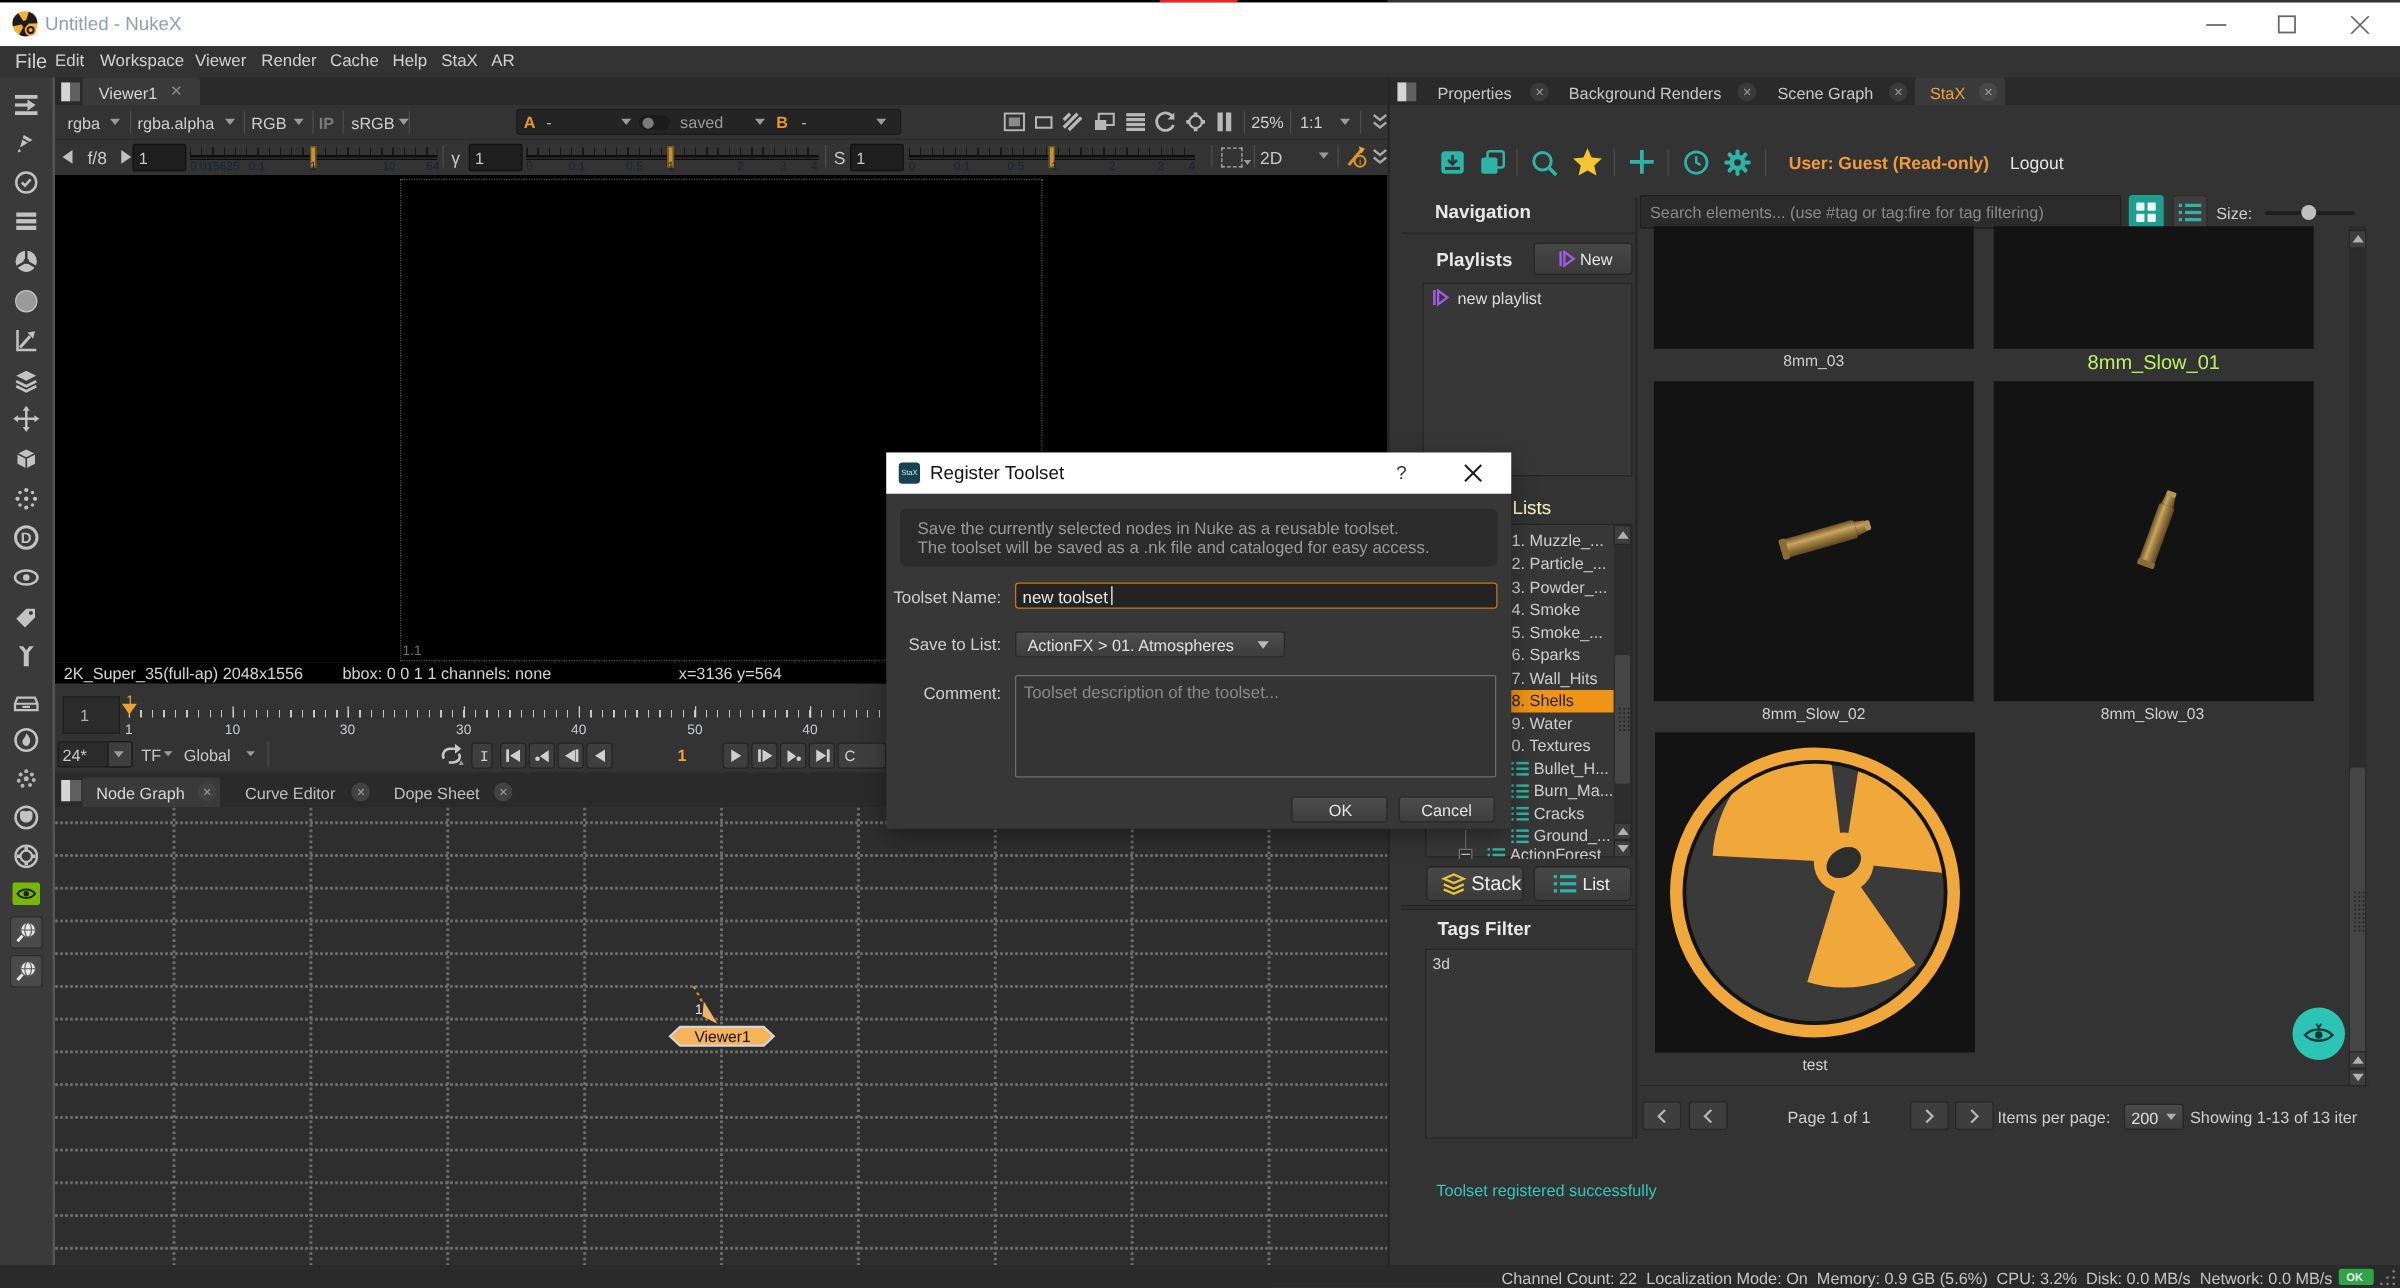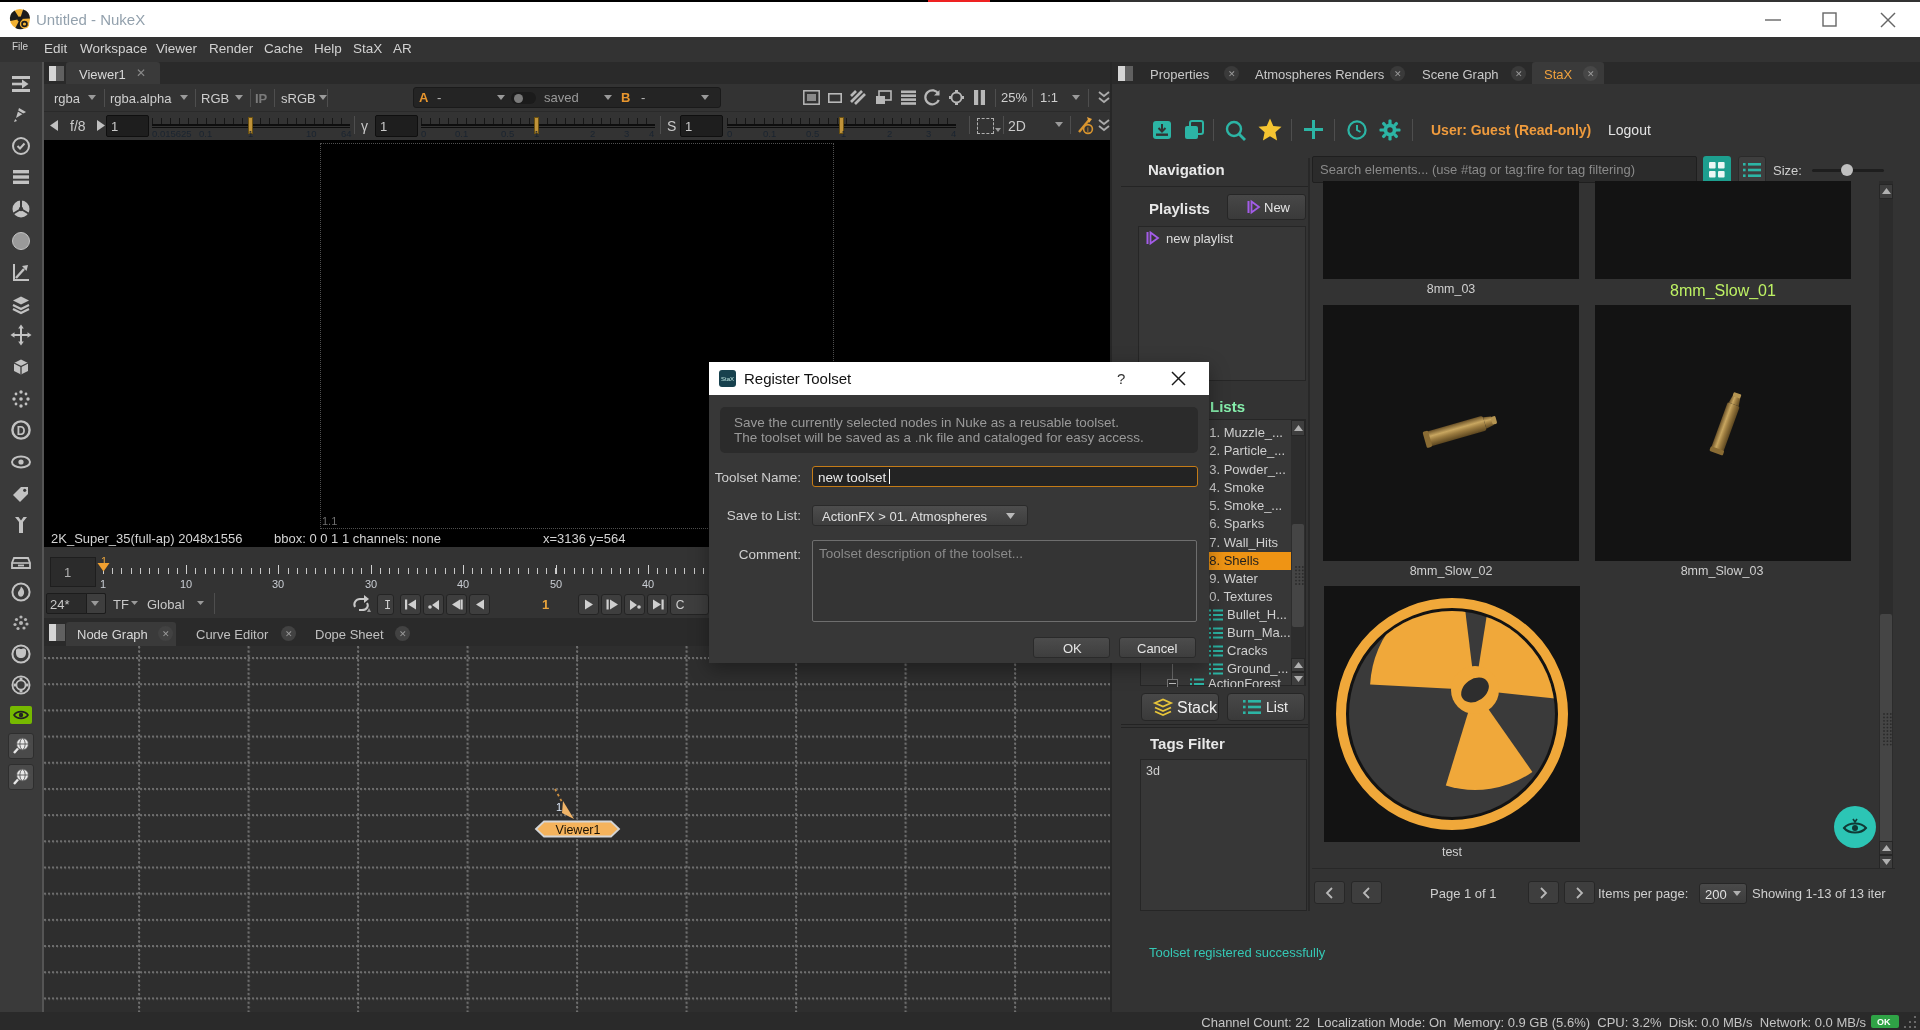--- a/index.html
+++ b/index.html
@@ -24,21 +24,21 @@
 <circle cx="14.5" cy="15" r="1.6" fill="#f2b233"></circle>
 </svg>
 <div class="t" style="left:36px;top:12px;font-size:15px;color:#93a1ad">Untitled - NukeX</div>
 <svg class="a" style="left:1755px;top:2px" width="165" height="35" viewBox="0 0 165 35">
 <line x1="10" y1="18" x2="26" y2="18" stroke="#666" stroke-width="1.4"></line>
 <rect x="68" y="11" width="13" height="13" fill="none" stroke="#666" stroke-width="1.4"></rect>
 <line x1="126" y1="11" x2="140" y2="25" stroke="#666" stroke-width="1.4"></line>
 <line x1="140" y1="11" x2="126" y2="25" stroke="#666" stroke-width="1.4"></line>
 </svg>
 <div class="a" style="left:0;top:37px;width:1920px;height:25px;background:#333"></div>
-<div class="t" style="left:12px;top:42px;font-size:10px;color:#d2d2d2">File</div>
+<div class="t" style="left:12px;top:42px;font-size:16px;color:#d2d2d2">File</div>
 <div class="t" style="left:44px;top:42px;font-size:13.5px;color:#d2d2d2">Edit</div>
 <div class="t" style="left:80px;top:42px;font-size:13.5px;color:#d2d2d2">Workspace</div>
 <div class="t" style="left:156px;top:42px;font-size:13.5px;color:#d2d2d2">Viewer</div>
 <div class="t" style="left:209px;top:42px;font-size:13.5px;color:#d2d2d2">Render</div>
 <div class="t" style="left:264px;top:42px;font-size:13.5px;color:#d2d2d2">Cache</div>
 <div class="t" style="left:314px;top:42px;font-size:13.5px;color:#d2d2d2">Help</div>
 <div class="t" style="left:353px;top:42px;font-size:13.5px;color:#d2d2d2">StaX</div>
 <div class="t" style="left:393px;top:42px;font-size:13.5px;color:#d2d2d2">AR</div>
 <div class="a" style="left:0;top:62px;width:42px;height:950px;background:#3a3a3a"></div>
 <div class="a" style="left:42px;top:62px;width:2px;height:950px;background:#555"></div>
@@ -468,21 +468,21 @@
 <text x="20" y="25" font-size="11" fill="#dde8f8" font-family="Liberation Sans">1</text>
 <path d="M0 43 L8 35.5 L75 35.5 L83 43 L75 50.5 L8 50.5 Z" fill="#f5b35c" stroke="#d5d5d5" stroke-width="1.8"></path>
 <text x="42" y="47.5" font-size="12.5" fill="#1a1205" text-anchor="middle" font-family="Liberation Sans">Viewer1</text>
 </svg>
 <div class="a" style="left:1110px;top:62px;width:810px;height:22px;background:#2a2a2a"></div>
 <div class="a" style="left:1118px;top:66px;width:15px;height:15px;background:#606060"></div>
 <div class="a" style="left:1118px;top:66px;width:7px;height:15px;background:#d5d5d5"></div>
 <div class="t" style="left:1150px;top:68px;color:#c9c9c9">Properties</div>
 <div class="a" style="left:1224px;top:66px;width:15px;height:15px;background:#3a3a3a;border-radius:50%"></div>
 <div class="t" style="left:1228px;top:70px;color:#9a9a9a;font-size:9px">✕</div>
-<div class="t" style="left:1255px;top:68px;color:#c9c9c9">Atmospheres Renders</div>
+<div class="t" style="left:1255px;top:68px;color:#c9c9c9">Background Renders</div>
 <div class="a" style="left:1390px;top:66px;width:15px;height:15px;background:#3a3a3a;border-radius:50%"></div>
 <div class="t" style="left:1394px;top:70px;color:#9a9a9a;font-size:9px">✕</div>
 <div class="t" style="left:1422px;top:68px;color:#c9c9c9">Scene Graph</div>
 <div class="a" style="left:1511px;top:66px;width:15px;height:15px;background:#3a3a3a;border-radius:50%"></div>
 <div class="t" style="left:1515px;top:70px;color:#9a9a9a;font-size:9px">✕</div>
 <div class="a" style="left:1532px;top:62px;width:72px;height:22px;background:#3a3a3a;border-radius:3px 3px 0 0"></div>
 <div class="t" style="left:1544px;top:68px;color:#f0a13e">StaX</div>
 <div class="a" style="left:1583px;top:66px;width:15px;height:15px;background:#474747;border-radius:50%"></div>
 <div class="t" style="left:1587px;top:70px;color:#9a9a9a;font-size:9px">✕</div>
 <div class="a" style="left:1110px;top:84px;width:810px;height:928px;background:#333"></div>
@@ -563,21 +563,21 @@
     <rect x="0.5" y="1" width="2" height="12" fill="#a35ce8"></rect>
     <path d="M4.5 1.5 L12 7 L4.5 12.5 Z" fill="none" stroke="#a35ce8" stroke-width="1.8"></path>
   </svg>
 <div class="t" style="left:1264px;top:201px;color:#e5e5e5">New</div>
 <div class="a" style="left:1138px;top:226px;width:168px;height:155px;background:#373737;border:1px solid #262626"></div>
 <svg class="a" style="left:1146px;top:231px" width="13" height="14" viewBox="0 0 13 14">
     <rect x="0.5" y="1" width="2" height="12" fill="#a35ce8"></rect>
     <path d="M4.5 1.5 L12 7 L4.5 12.5 Z" fill="none" stroke="#a35ce8" stroke-width="1.8"></path>
   </svg>
 <div class="t" style="left:1166px;top:232px;color:#dcdcdc">new playlist</div>
-<div class="t" style="left:1210px;top:399px;font-size:15px;font-weight:bold;color:#86efac">Lists</div>
+<div class="t" style="left:1210px;top:399px;font-size:15px;font-weight:normal;color:#fef9c3">Lists</div>
 <div class="a" style="left:1140px;top:419px;width:166px;height:267px;background:#373737;border:1px solid #262626;overflow:hidden"></div>
 <svg class="a" style="left:1190px;top:427px" width="14" height="12" viewBox="0 0 14 12">
     <g fill="#2cb5a5">
       <rect x="0" y="0.5" width="2" height="2"></rect>
       <rect x="4" y="0.5" width="10" height="2"></rect>
       <rect x="0" y="5" width="2" height="2"></rect>
       <rect x="4" y="5" width="10" height="2"></rect>
       <rect x="0" y="9.5" width="2" height="2"></rect>
       <rect x="4" y="9.5" width="10" height="2"></rect>
     </g>

